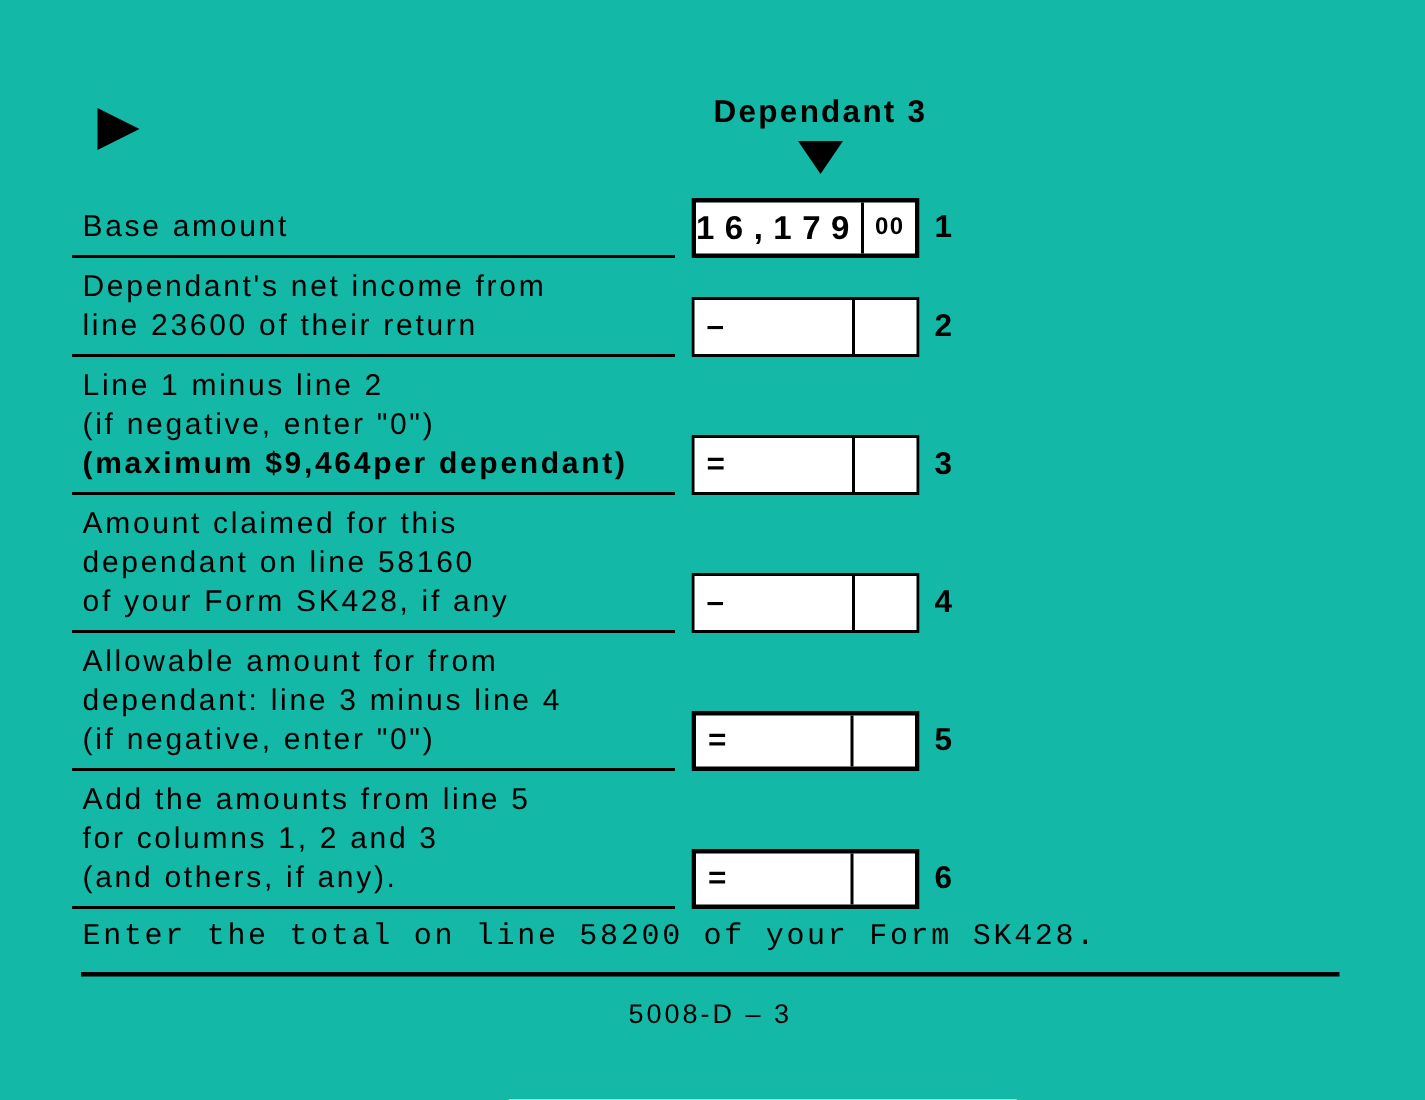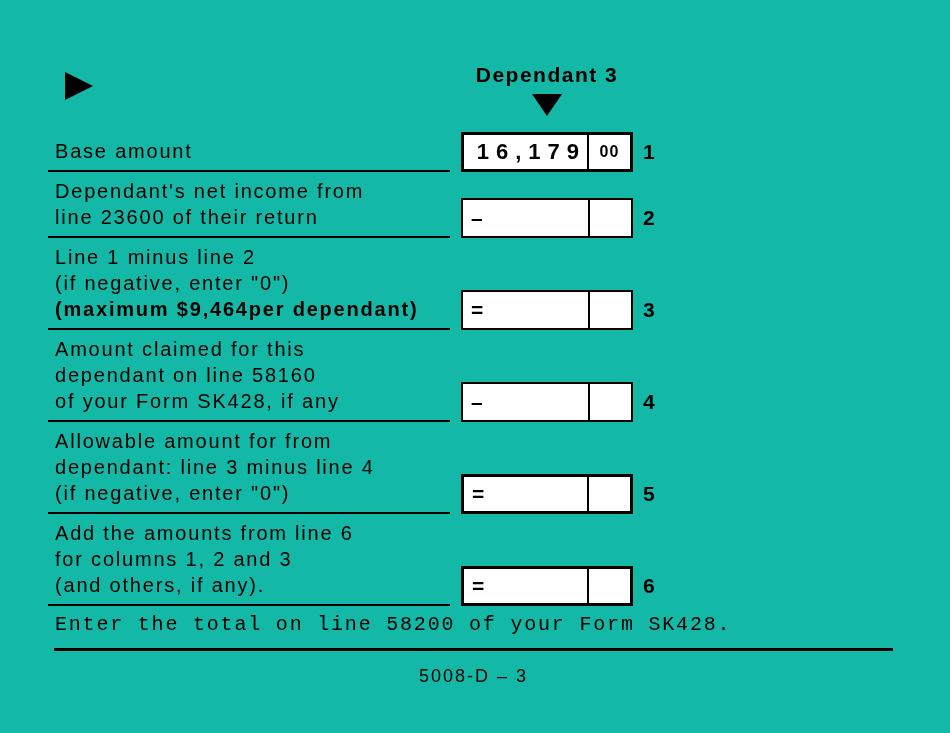--- a/index.html
+++ b/index.html
@@ -68,21 +68,21 @@
   .lline {
     font-size: 20px;
     line-height: 26px;
     letter-spacing: 1.8px;
     white-space: nowrap;
   }
   .bold { font-weight: bold; }
   .amtbox {
     box-sizing: border-box;
     margin-left: 11px;
-    width: 172px;
+    width: 152px;
     height: 40px;
     border: 2px solid #000;
     display: flex;
     background: #fff;
   }
   .amtbox.thick { border-width: 3px; }
   .dollars {
     position: relative;
     flex: 1;
     display: flex;
@@ -235,21 +235,21 @@
           <span class="sign">=</span>
           <span class="dval"></span>
         </div>
         <div class="cents"></div>
       </div>
       <div class="linenum">5</div>
     </div>
 
     <div class="row">
       <div class="label">
-        <div class="lline">Add the amounts from line 6</div>
+        <div class="lline">Add the amounts from line 5</div>
         <div class="lline">for columns 1, 2 and 3</div>
         <div class="lline">(and others, if any).</div>
       </div>
       <div class="amtbox thick">
         <div class="dollars">
           <span class="sign">=</span>
           <span class="dval"></span>
         </div>
         <div class="cents"></div>
       </div>

